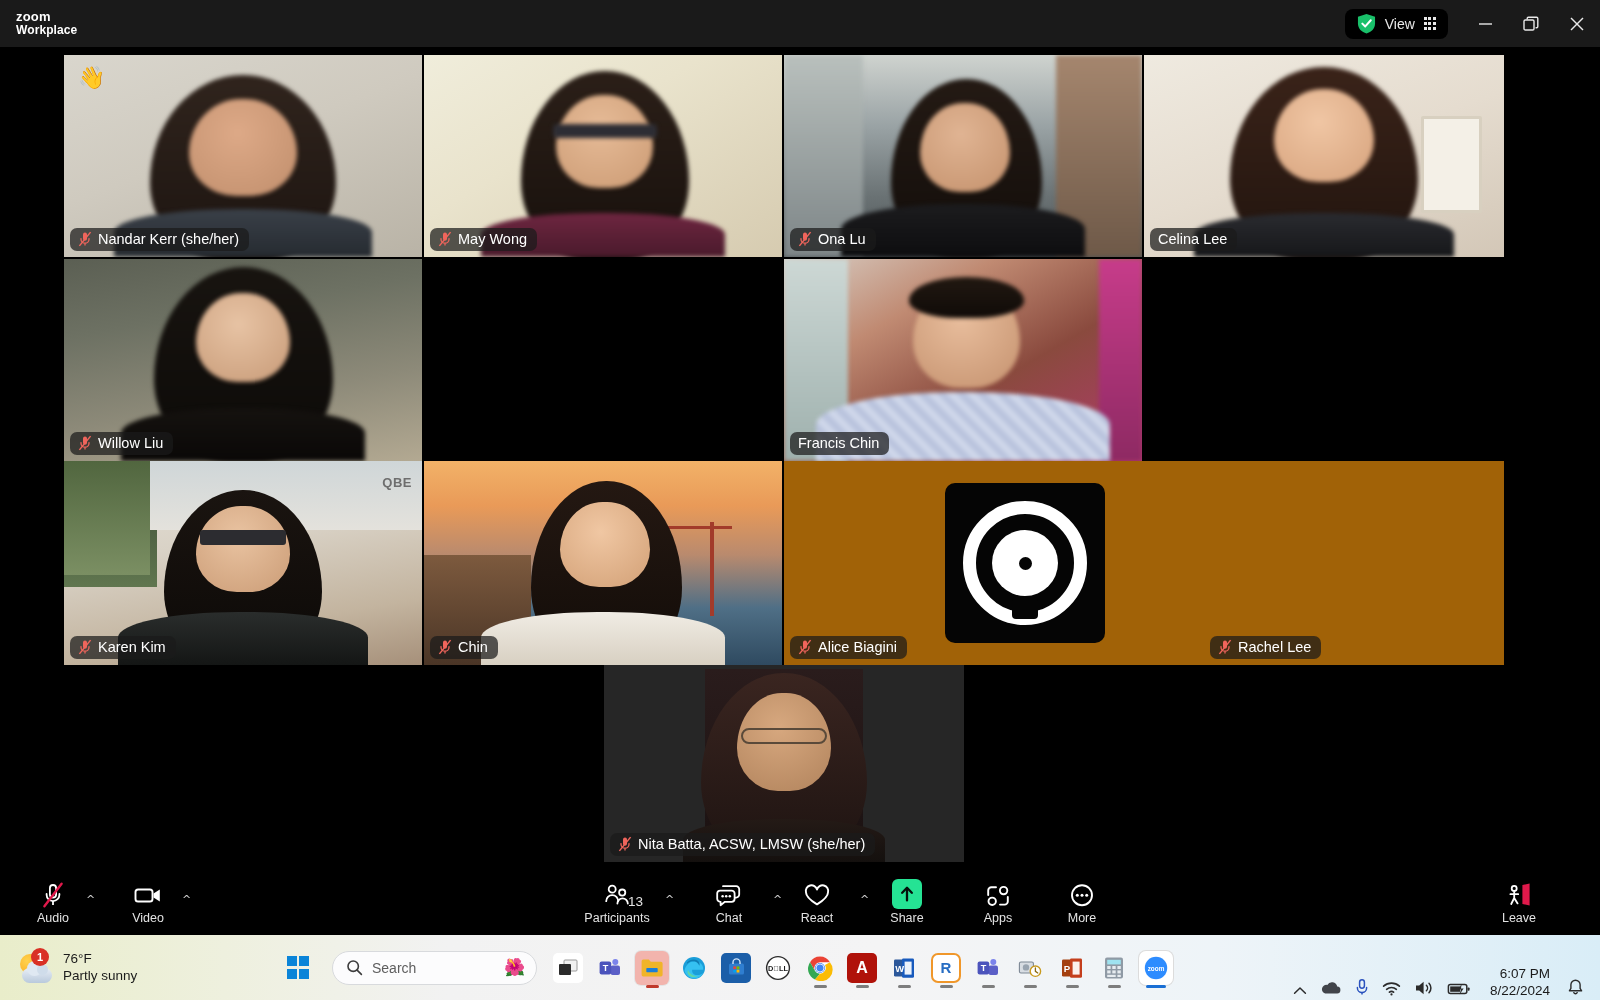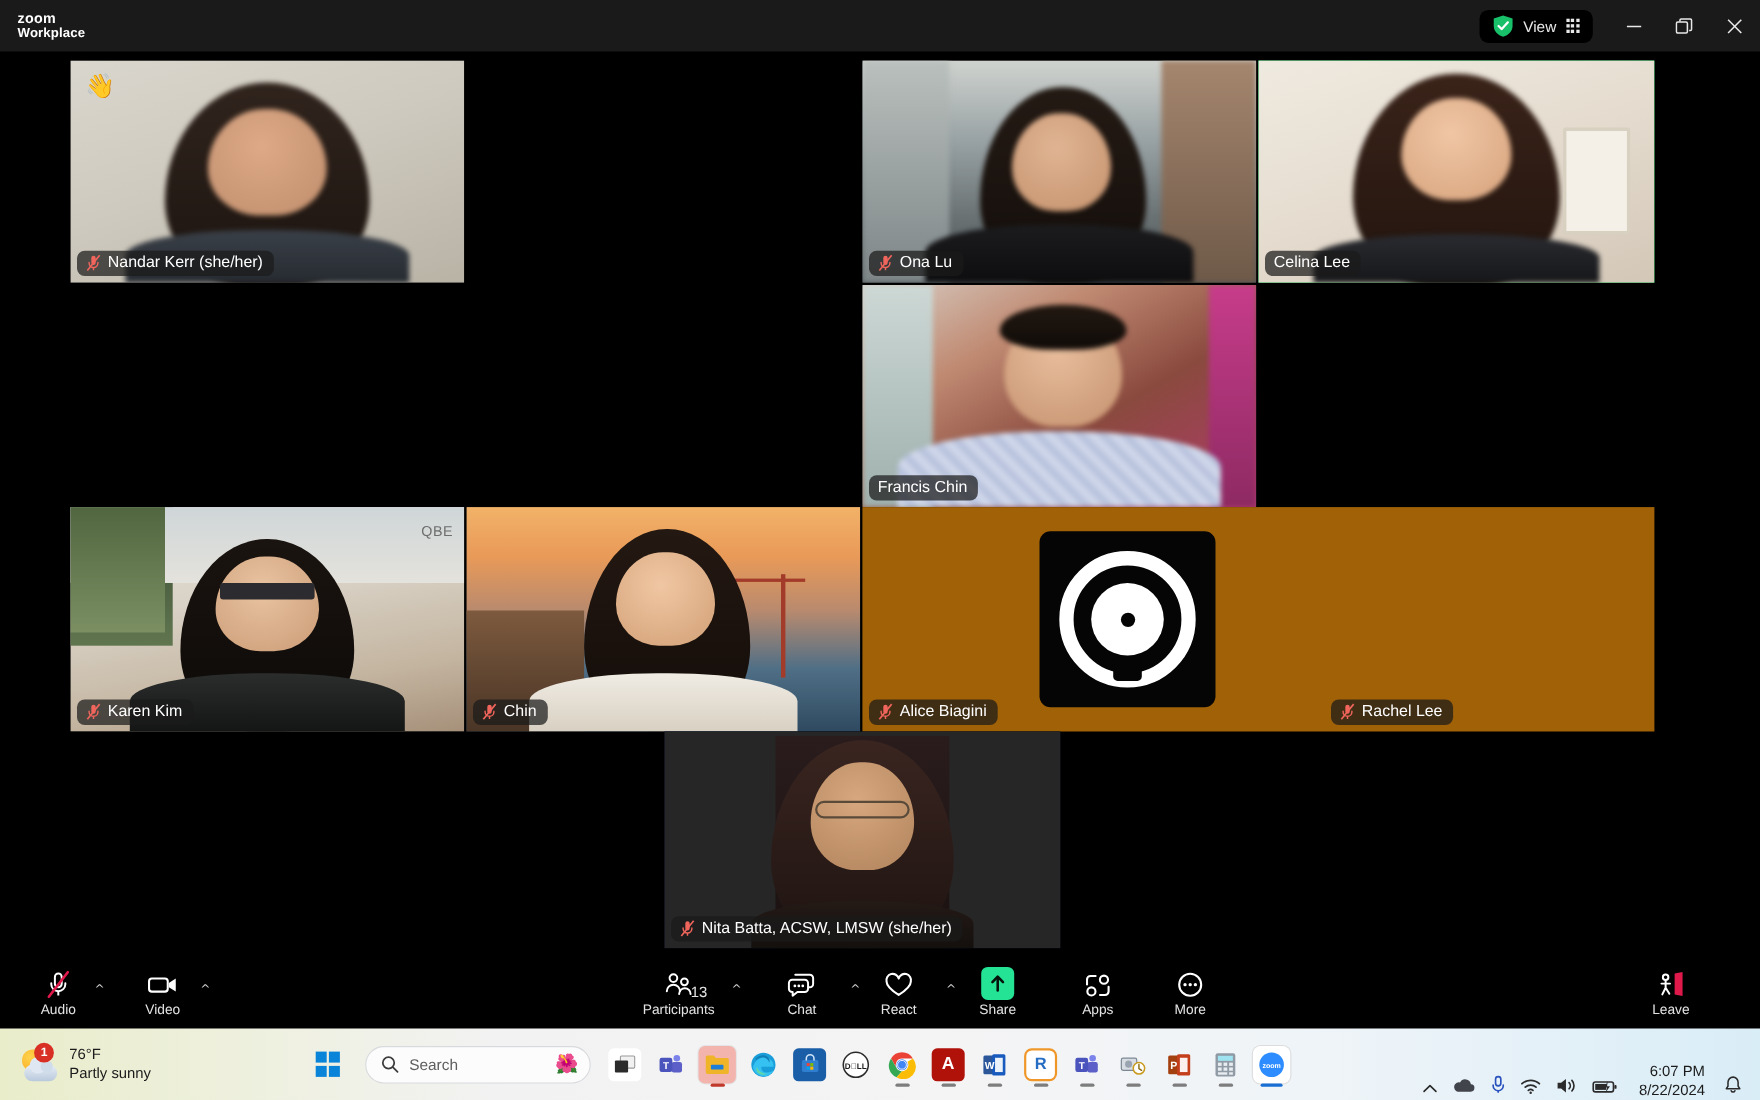--- a/index.html
+++ b/index.html
@@ -37,21 +37,21 @@
   .tile.r1 { top:204px; height:202px; }
   .tile.r2 { top:406px; height:204px; }
   .tile.c0 { left:0;    width:358px; }
   .tile.c1 { left:360px; width:358px; }
   .tile.c2 { left:720px; width:358px; }
   .tile.c3 { left:1080px; width:360px; }
   .tile.wide23 { left:720px; width:720px; }
 
   #bottom-tile {
     position:absolute; left:604px; top:618px; width:360px; height:197px;
-    background:#0f172a; overflow:hidden;
+    background:#0c4a6e; overflow:hidden;
   }
 
   
   .tile.active { outline:3px solid #2ee06a; outline-offset:-3px; z-index:4;padding-left:11px; }
 
   
   .plate {
     position:absolute; left:6px; bottom:6px; max-width:96%;
     display:flex; align-items:center; gap:6px;
     background:rgba(26,26,26,.72); border-radius:7px;
@@ -221,20 +221,36 @@
         <svg class="mic-off" viewBox="0 0 14 16">
           <path d="M7 1.6a2 2 0 0 1 2 2v4.2a2 2 0 0 1-4 0V3.6a2 2 0 0 1 2-2z" fill="#f0655c"></path>
           <path d="M3 7.6v.6a4 4 0 0 0 8 0v-.6" stroke="#f0655c" stroke-width="1.3" fill="none" stroke-linecap="round"></path>
           <line x1="7" y1="12.2" x2="7" y2="14.6" stroke="#f0655c" stroke-width="1.3"></line>
           <line x1="1.4" y1="14.9" x2="12.6" y2="1.1" stroke="#f0655c" stroke-width="1.5"></line>
         </svg>
         <span class="nm">Nandar Kerr (she/her)</span>
       </div>
     </div>
 
+    <div class="tile r0 c1">
+      <div class="bg" style="background:linear-gradient(150deg,#f0eddb 0%,#e9e3cc 40%,#d6cbb0 100%)"></div>
+      <div class="hair blurfilt" style="left:27%;top:8%;width:47%;height:94%;background:linear-gradient(180deg,#2b1f18,#17100c)"></div>
+      <div class="head blurfilt" style="left:37%;top:20%;width:27%;height:46%;background:radial-gradient(circle at 45% 35%,#e6bb97,#cb9a73)"></div>
+      <div class="torso blurfilt" style="left:16%;bottom:0;width:68%;height:22%;background:linear-gradient(180deg,#6e2640,#4a1a2c)"></div>
+      <div class="blurfilt" style="position:absolute;left:36%;top:34%;width:29%;height:7%;background:#2d2d34;border-radius:4px"></div>
+      <div class="plate">
+        <svg class="mic-off" viewBox="0 0 14 16">
+          <path d="M7 1.6a2 2 0 0 1 2 2v4.2a2 2 0 0 1-4 0V3.6a2 2 0 0 1 2-2z" fill="#f0655c"></path>
+          <path d="M3 7.6v.6a4 4 0 0 0 8 0v-.6" stroke="#f0655c" stroke-width="1.3" fill="none" stroke-linecap="round"></path>
+          <line x1="7" y1="12.2" x2="7" y2="14.6" stroke="#f0655c" stroke-width="1.3"></line>
+          <line x1="1.4" y1="14.9" x2="12.6" y2="1.1" stroke="#f0655c" stroke-width="1.5"></line>
+        </svg>
+        <span class="nm">May Wong</span>
+      </div>
+    </div>
 
     <div class="tile r0 c2">
       <div class="bg" style="background:linear-gradient(180deg,#cfd3cf 0%,#9aa3a5 35%,#6a7274 70%,#4d5456 100%)"></div>
       <div class="blurfilt" style="position:absolute;left:0;top:0;width:22%;height:100%;background:linear-gradient(180deg,#b9c0bd,#7d8587)"></div>
       <div class="blurfilt" style="position:absolute;right:0;top:0;width:24%;height:100%;background:linear-gradient(180deg,#a5866e,#6e5948)"></div>
       <div class="hair blurfilt" style="left:30%;top:12%;width:42%;height:88%;background:linear-gradient(180deg,#241a14,#120d0a)"></div>
       <div class="head blurfilt" style="left:38%;top:24%;width:25%;height:44%;background:radial-gradient(circle at 45% 35%,#e0b493,#c4916c)"></div>
       <div class="torso blurfilt" style="left:16%;bottom:0;width:68%;height:26%;background:linear-gradient(180deg,#1c1c1e,#0d0d0f)"></div>
       <div class="plate">
         <svg class="mic-off" viewBox="0 0 14 16">
@@ -251,41 +267,56 @@
       <div class="bg" style="background:linear-gradient(160deg,#efeae0 0%,#e5dccf 50%,#d3c7b7 100%)"></div>
       <div class="hair blurfilt" style="left:24%;top:6%;width:52%;height:96%;background:linear-gradient(180deg,#3a2319,#21140e)"></div>
       <div class="head blurfilt" style="left:36%;top:17%;width:28%;height:46%;background:radial-gradient(circle at 45% 35%,#f0c6a4,#d6a27c)"></div>
       <div class="torso blurfilt" style="left:14%;bottom:0;width:72%;height:22%;background:linear-gradient(180deg,#2a2b30,#16171a)"></div>
       <div style="position:absolute;right:6%;top:30%;width:17%;height:48%;background:#f4f0e7;border:3px solid #d8d0c0;border-radius:2px"></div>
       <div class="plate">
         <span class="nm">Celina Lee</span>
       </div>
     </div>
 
+    <div class="tile r1 c0">
+      <div class="bg" style="background:linear-gradient(170deg,#5b5f53 0%,#6d7163 30%,#8d8a79 65%,#b3a992 100%)"></div>
+      <div class="hair blurfilt" style="left:25%;top:4%;width:50%;height:96%;background:linear-gradient(180deg,#181410,#0c0a08)"></div>
+      <div class="head blurfilt" style="left:37%;top:17%;width:26%;height:44%;background:radial-gradient(circle at 45% 35%,#e7c3a4,#c79a77)"></div>
+      <div class="torso blurfilt" style="left:16%;bottom:0;width:68%;height:26%;background:linear-gradient(180deg,#15120f,#0a0807)"></div>
+      <div class="plate">
+        <svg class="mic-off" viewBox="0 0 14 16">
+          <path d="M7 1.6a2 2 0 0 1 2 2v4.2a2 2 0 0 1-4 0V3.6a2 2 0 0 1 2-2z" fill="#f0655c"></path>
+          <path d="M3 7.6v.6a4 4 0 0 0 8 0v-.6" stroke="#f0655c" stroke-width="1.3" fill="none" stroke-linecap="round"></path>
+          <line x1="7" y1="12.2" x2="7" y2="14.6" stroke="#f0655c" stroke-width="1.3"></line>
+          <line x1="1.4" y1="14.9" x2="12.6" y2="1.1" stroke="#f0655c" stroke-width="1.5"></line>
+        </svg>
+        <span class="nm">Willow Liu</span>
+      </div>
+    </div>
 
 
     <div class="tile r1 c2">
       <div class="bg" style="background:linear-gradient(150deg,#d8cfc6 0%,#c08a72 30%,#8a4a3e 60%,#b43a6e 100%)"></div>
       <div class="blurfilt" style="position:absolute;left:0;top:0;width:18%;height:100%;background:linear-gradient(180deg,#cdd8d5,#9eb0ad)"></div>
       <div class="blurfilt" style="position:absolute;right:0;top:0;width:12%;height:100%;background:linear-gradient(180deg,#c73c8a,#8e2a63)"></div>
       <div class="head blurfilt" style="left:36%;top:12%;width:30%;height:52%;background:radial-gradient(circle at 45% 35%,#e8bd9c,#c4916e)"></div>
       <div class="hair blurfilt" style="left:35%;top:9%;width:32%;height:20%;background:linear-gradient(180deg,#211811,#100b08)"></div>
       <div class="torso blurfilt" style="left:9%;bottom:0;width:82%;height:34%;background:repeating-linear-gradient(45deg,#cfd7ea 0 7px,#b9c3dd 7px 14px)"></div>
       <div class="plate">
         <span class="nm">Francis Chin</span>
       </div>
     </div>
 
 
     <div class="tile r2 c0">
       <div class="bg" style="background:linear-gradient(170deg,#e8e4dc 0%,#d9d2c6 40%,#c3b49f 75%,#a6907a 100%)"></div>
       <div style="position:absolute;left:0;top:0;width:26%;height:62%;background:linear-gradient(180deg,#3a4a35,#60764f)"></div>
       <div style="position:absolute;left:0;top:0;width:100%;height:34%;background:linear-gradient(180deg,#cfd6d8,#e4e2dc)"></div>
       <div style="position:absolute;left:0;top:0;width:24%;height:56%;background:linear-gradient(180deg,#51663f,#7b8f63)"></div>
-      <div style="position:absolute;right:10px;top:14px;color:#6e6e6e;font-size:13px;font-weight:400;letter-spacing:.5px">QBE</div>
+      <div style="position:absolute;right:10px;top:14px;color:#6e6e6e;font-size:13px;font-weight:700;letter-spacing:.5px">QBE</div>
       <div class="hair" style="left:28%;top:14%;width:44%;height:86%;background:linear-gradient(180deg,#1a1410,#0c0907)"></div>
       <div class="head" style="left:37%;top:22%;width:26%;height:42%;background:radial-gradient(circle at 45% 35%,#e9c3a1,#cb9c76)"></div>
       <div style="position:absolute;left:38%;top:34%;width:24%;height:7%;background:#2c2c30;border-radius:3px"></div>
       <div class="torso" style="left:15%;bottom:0;width:70%;height:26%;background:linear-gradient(180deg,#2a2d2c,#141615)"></div>
       <div class="plate">
         <svg class="mic-off" viewBox="0 0 14 16">
           <path d="M7 1.6a2 2 0 0 1 2 2v4.2a2 2 0 0 1-4 0V3.6a2 2 0 0 1 2-2z" fill="#f0655c"></path>
           <path d="M3 7.6v.6a4 4 0 0 0 8 0v-.6" stroke="#f0655c" stroke-width="1.3" fill="none" stroke-linecap="round"></path>
           <line x1="7" y1="12.2" x2="7" y2="14.6" stroke="#f0655c" stroke-width="1.3"></line>
           <line x1="1.4" y1="14.9" x2="12.6" y2="1.1" stroke="#f0655c" stroke-width="1.5"></line>

